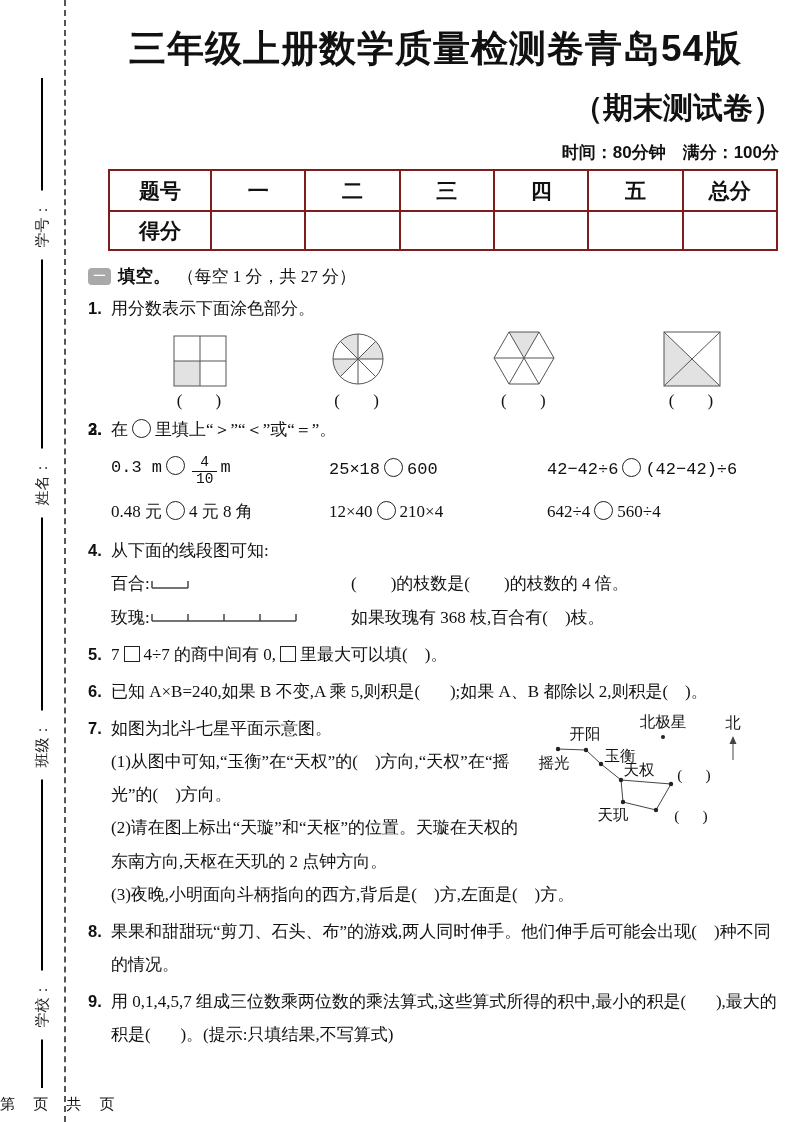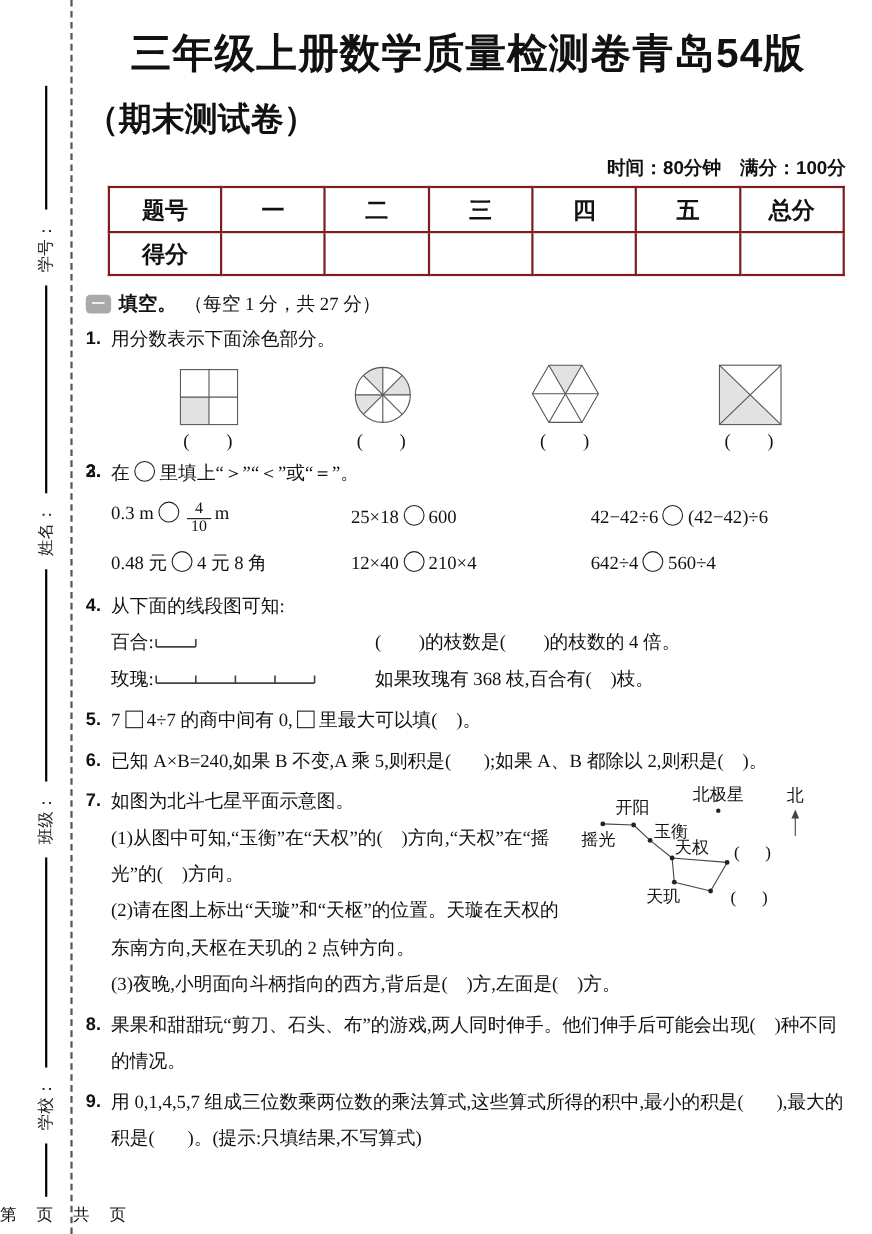--- a/index.html
+++ b/index.html
@@ -10,23 +10,23 @@
   }
   
   .rule-dashed{position:absolute;left:64px;top:0;height:1122px;border-left:2px dashed #555;}
   .rule-solid{position:absolute;left:41px;top:78px;height:1010px;border-left:2px solid #000;}
   .margin-label{
     position:absolute;left:42px;transform:translate(-50%,-50%) rotate(-90deg);
     background:#fff;padding:2px 12px;font:15px "Liberation Sans",sans-serif;
     white-space:nowrap;color:#222;
   }
   
-  .content{position:absolute;left:78px;top:0;width:695px;}
+  .content{position:absolute;left:88px;top:0;width:695px;}
   .title{font:700 37px "Liberation Sans",sans-serif;text-align:center;margin:24px 0 0;letter-spacing:1px;}
-  .subtitle{font:700 30px "Liberation Sans",sans-serif;text-align:left;margin:14px 0 0;}
+  .subtitle{font:700 30px "Liberation Sans",sans-serif;text-align:right;margin:14px 0 0;}
   .meta{font:700 17px "Liberation Sans",sans-serif;text-align:right;margin:12px 4px 5px 0;}
   
   table.score{border-collapse:collapse;table-layout:fixed;width:670px;margin-left:20px;border:2px solid #000;}
   table.score td{border:2px solid #7f1d1d;text-align:center;font:700 21px "Liberation Sans",sans-serif;padding:0;}
   table.score tr.hd td{height:39px;}
   table.score tr.sc td{height:37px;}
   table.score td.c0{width:100px;}
   
   .sec{display:flex;align-items:center;gap:7px;margin:13px 0 2px 0;}
   .sec-badge{width:23px;height:17px;background:#a9a9a9;border-radius:4px;color:#fff;
@@ -43,21 +43,21 @@
   .frac .num{display:block;padding:0 4px;border-bottom:1.2px solid #111;}
   .frac .den{display:block;padding:0 4px;}
   
   .figs{display:flex;justify-content:space-between;align-items:flex-end;width:548px;margin:4px 0 2px 62px;}
   .fig{display:flex;flex-direction:column;align-items:center;gap:5px;}
   .fig .par{font-size:17px;line-height:1;letter-spacing:2px;}
   
   .cmp-row{display:flex;align-items:center;}
   .cmp-row .cell1{width:218px;}
   .cmp-row .cell2{width:218px;}
-  .cmp-row.r1{height:46px;}
+  .cmp-row.r1{height:46px;font-family:Liberation Mono, monospace;}
   .cmp-row.r2{height:38px;}
   
   .seg-row{display:flex;align-items:center;}
   .seg-left{width:240px;display:flex;align-items:center;}
   
   .dipper{float:right;width:257px;height:124px;margin:0 0 2px 4px;}
   .dipper text{font:15.5px "Liberation Serif",serif;fill:#111;}
   .clear{clear:both;}
   .footer{position:absolute;left:0;bottom:8px;width:100%;text-align:left;
     font:15px "Liberation Sans",sans-serif;letter-spacing:7px;}

